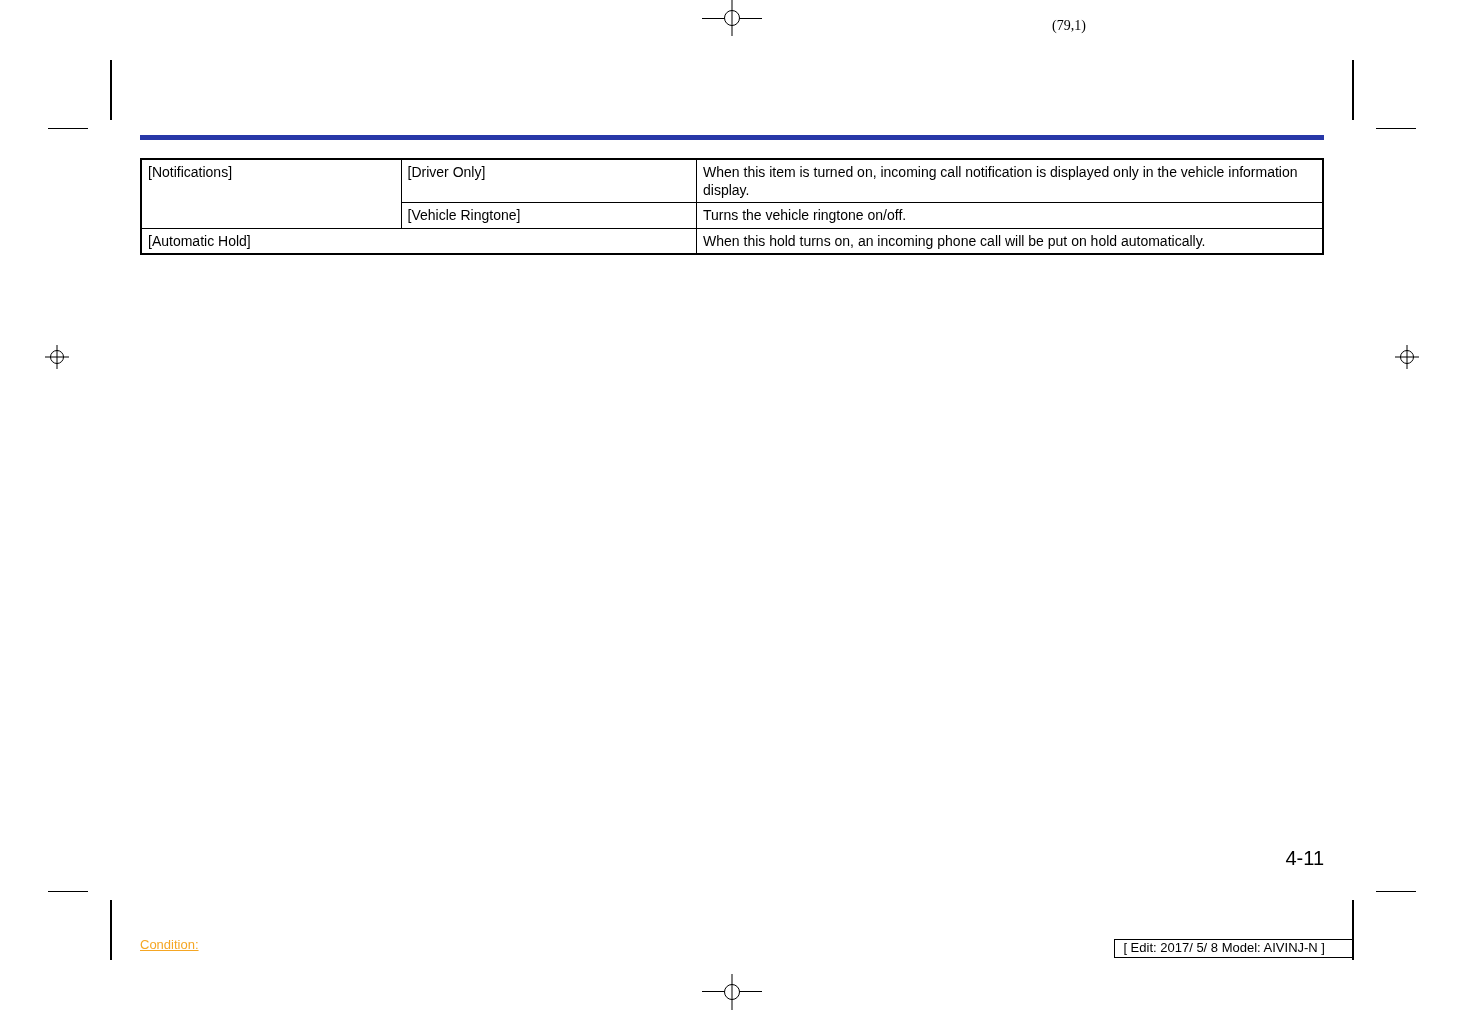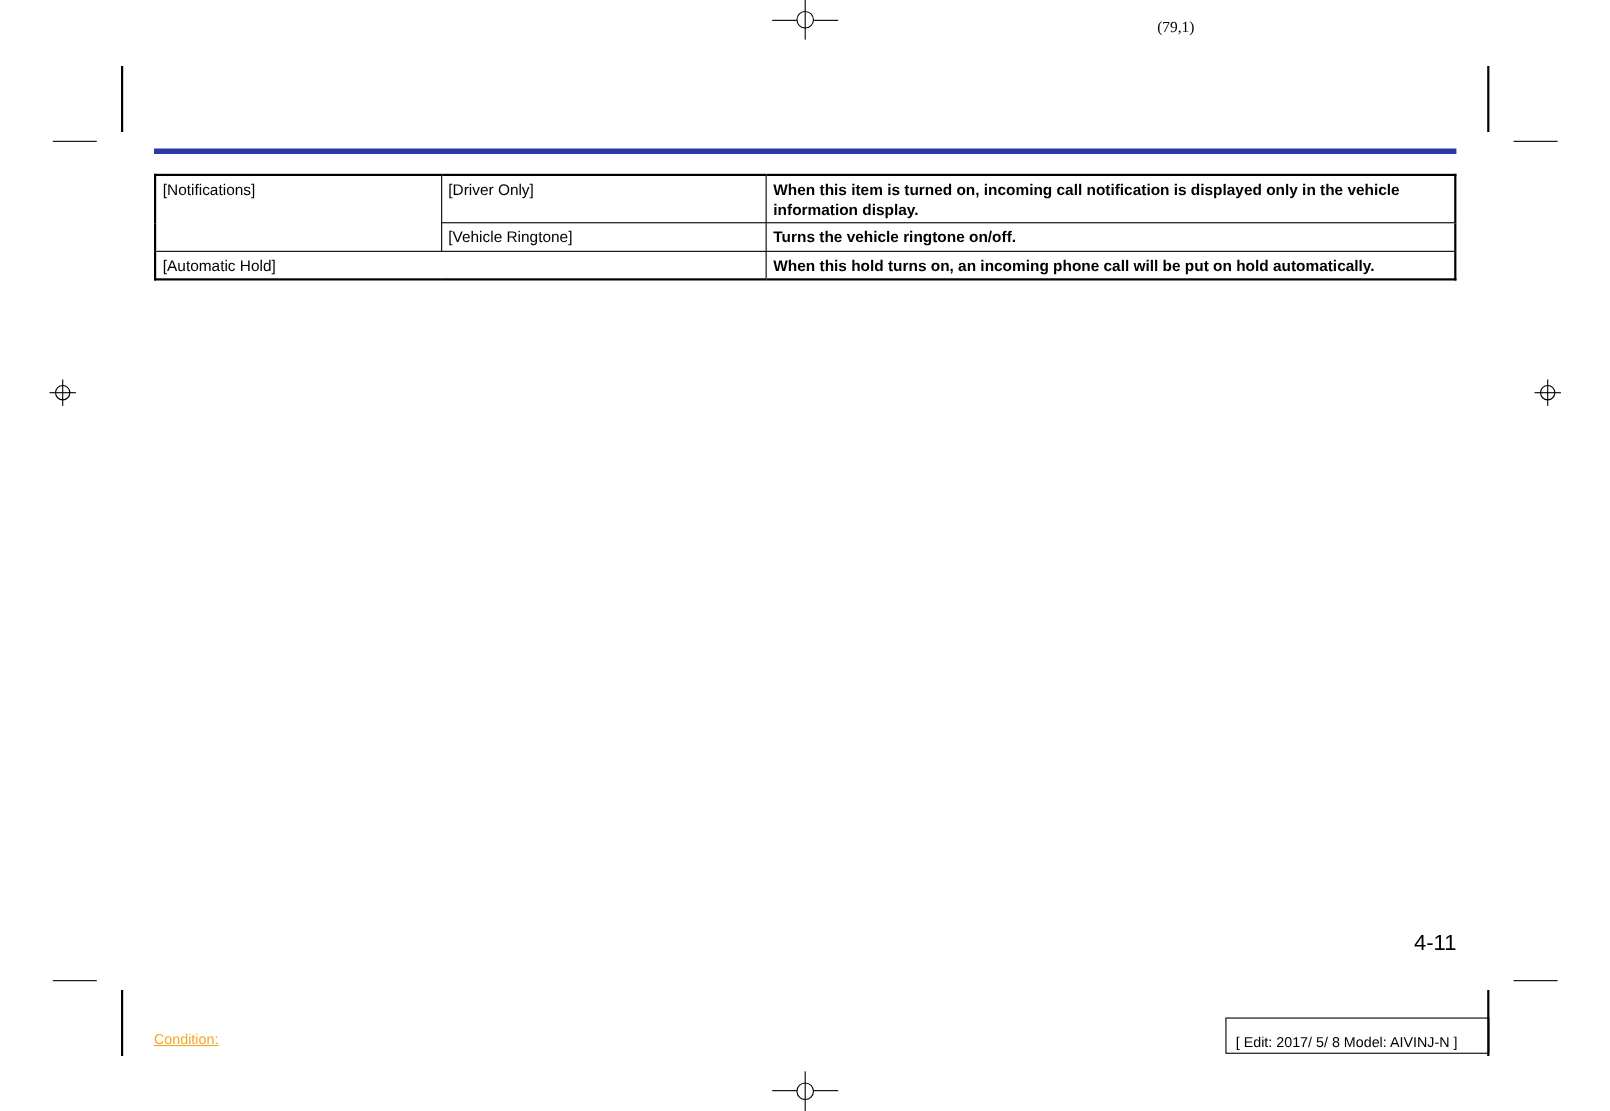--- a/index.html
+++ b/index.html
@@ -138,21 +138,21 @@
       font-size: 14px;
     }
     table td {
       border: 1px solid #000;
       padding: 3px 6px;
       vertical-align: top;
       line-height: 1.3;
     }
     .col1 { width: 22%; }
     .col2 { width: 25%; margin-top: 43px; }
-    .col3 { width: 53%; font-weight: bold; }
+    .col3 { width: 53%; }
     .outer-tl { border-top-width: 2px !important; border-left-width: 2px !important; }
     .outer-t { border-top-width: 2px !important; }
     .outer-tr { border-top-width: 2px !important; border-right-width: 2px !important; }
     .outer-l { border-left-width: 2px !important; }
     .outer-r { border-right-width: 2px !important; }
     .outer-bl { border-bottom-width: 2px !important; border-left-width: 2px !important; }
     .outer-br { border-bottom-width: 2px !important; border-right-width: 2px !important; }
     .page-number {
       position: absolute;
       bottom: 140px;
@@ -167,21 +167,21 @@
       left: 140px;
       font-size: 13px;
       color: #f5a623;
       text-decoration: underline;
     }
     .edit-box {
       position: absolute;
       bottom: 52px;
       right: 110px;
       border: 1px solid #000;
-      padding: 14px 28px 2px 8px;
+      padding: 0 28px 2px 8px;
       font-size: 13px;
       font-family: Arial, sans-serif;
     }
   </style>
 </head>
 <body>
 
 <div class="crop-mark-top">
     <div class="crop-circle-top"></div>
   </div>

